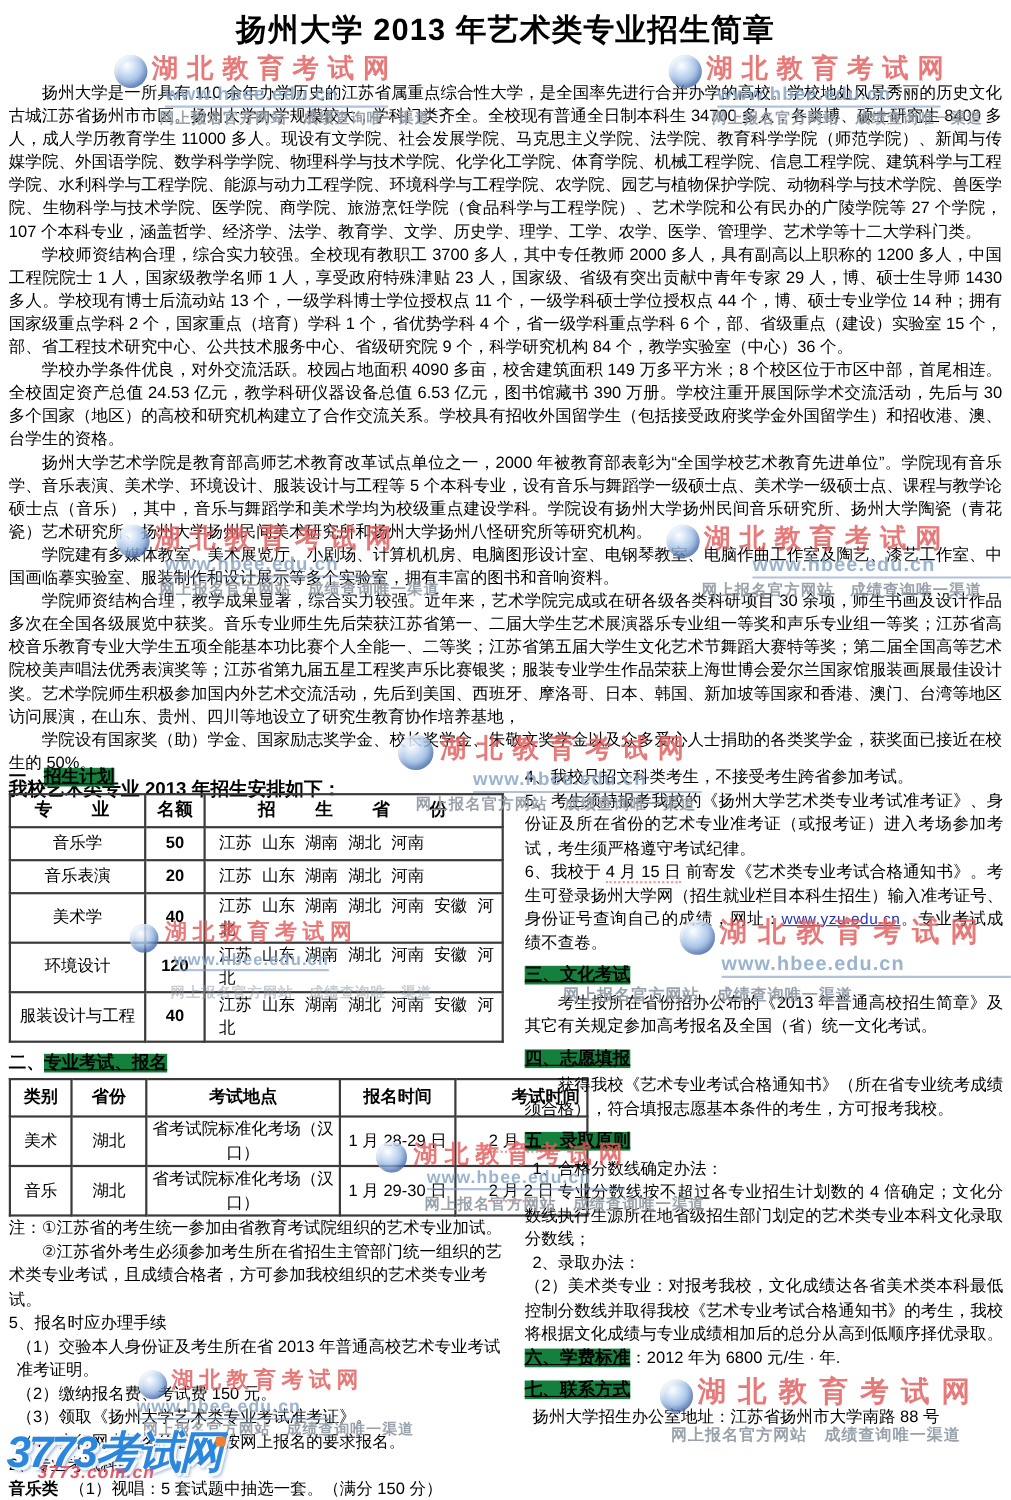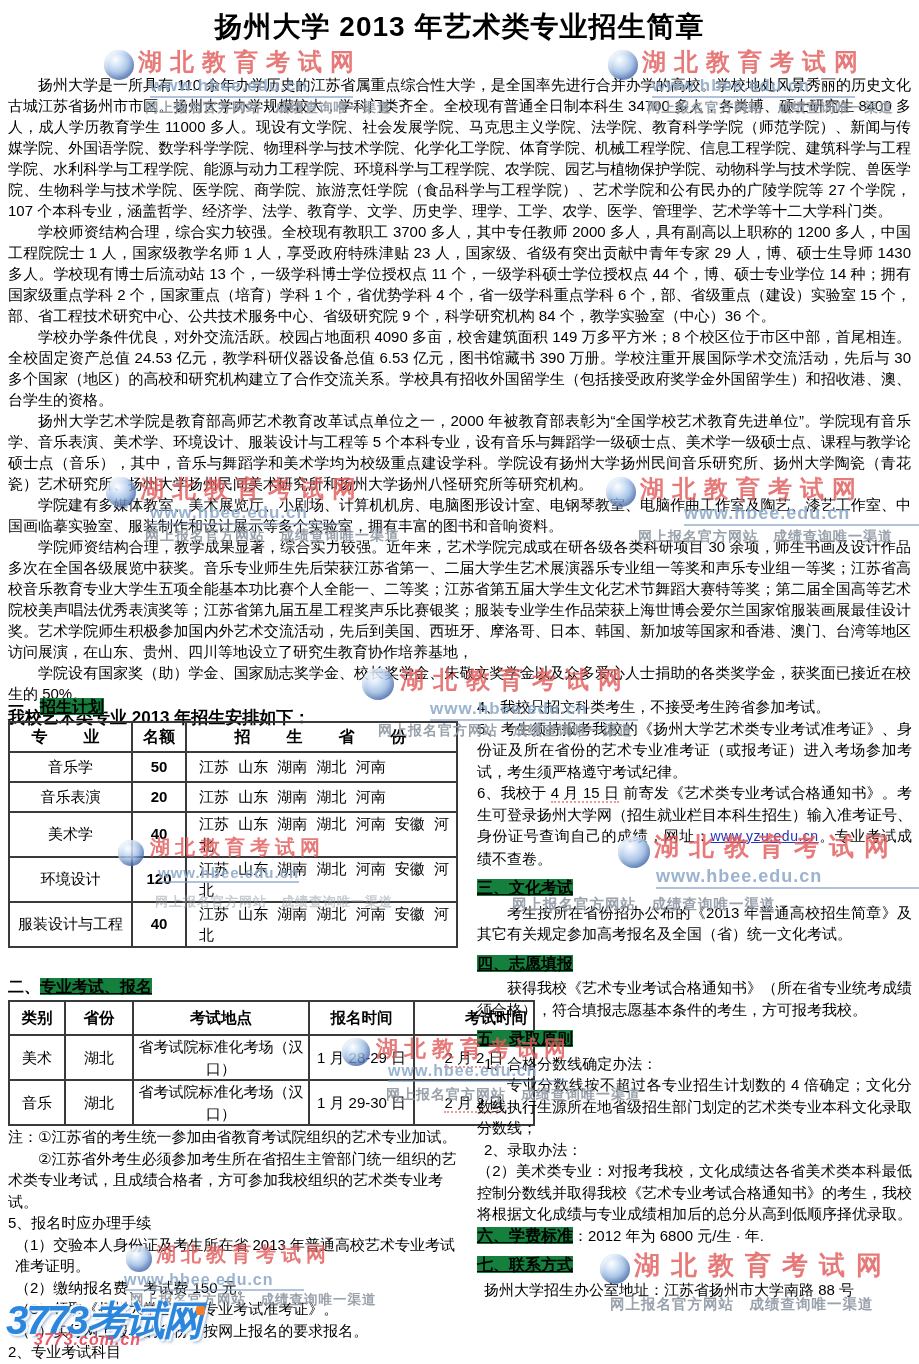--- a/index.html
+++ b/index.html
@@ -115,21 +115,21 @@
           <td class="c-prov">江苏 山东 湖南 湖北 河南 安徽 河北</td>
         </tr>
         <tr>
           <td class="c-major">服装设计与工程</td>
           <td class="c-quota">40</td>
           <td class="c-prov">江苏 山东 湖南 湖北 河南 安徽 河北</td>
         </tr>
       </tbody>
         </table>
 
-      <div class="sec" style="margin-top:28px"><span>二、</span><span class="hl">专业考试、报名</span></div>
+      <div class="sec" style="margin-top:8px"><span>二、</span><span class="hl">专业考试、报名</span></div>
 
       <table class="t2">
         <tbody>
             <tr>
           <th class="c-cat">类别</th>
           <th class="c-pro">省份</th>
           <th class="c-ven">考试地点</th>
           <th class="c-reg">报名时间</th>
           <th class="c-tim">考试时间</th>
         </tr>

